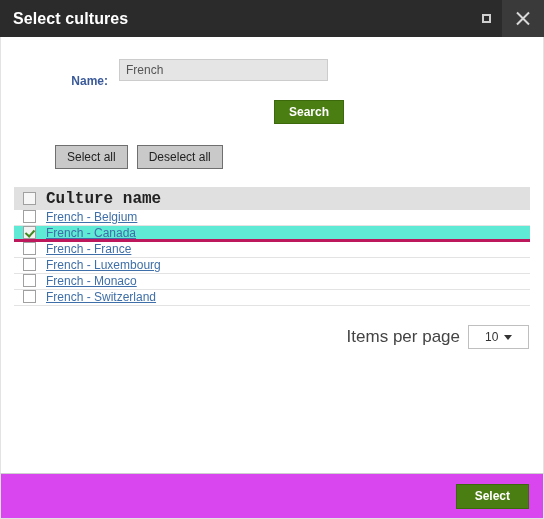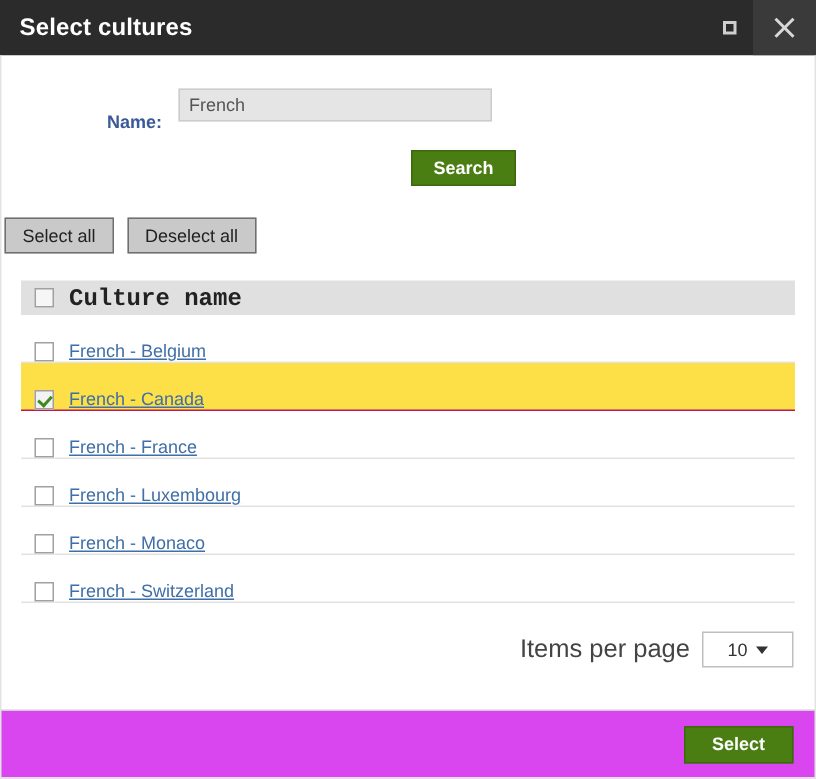--- a/index.html
+++ b/index.html
@@ -146,22 +146,23 @@
     height: 24px;
     line-height: 22px;
     cursor: pointer;
     box-sizing: border-box;
   }
 
   
   .btn-row {
     display: flex;
     gap: 9px;
-    padding-left: 2px;
+    padding-left: 28px;
     margin-top: 21px;
+    margin-left: 26px;
   }
   .btn-gray {
     background: #c9c9c9;
     border: 1px solid #6f6f6f;
     color: #222222;
     font-family: "Liberation Sans", sans-serif;
     font-size: 12px;
     height: 24px;
     line-height: 22px;
     padding: 0 11px;
@@ -182,30 +183,30 @@
     box-sizing: border-box;
   }
   .grid-header-label {
     font-size: 16px;
     font-weight: bold;
     color: #222222;
     margin-left: 10px;
     font-family: Liberation Mono, monospace;
   }
   .grid-row {
-    height: 32px;
-    display: flex;
-    align-items: flex-end;
+    height: 16px;
+    display: flex;
+    align-items: flex-start;
     padding-left: 9px;
     box-sizing: border-box;
     border-bottom: 1px solid #e3e3e3;
   }
   .grid-row.selected {
-    background: #fde047;
-    border-bottom: 1px solid #be185d;
+    background: #5eead4;
+    border-bottom: 3px solid #be185d;
   }
   .grid-row-label {
     margin-left: 10px;
     color: #3f6fa8;
     font-size: 12px;
     text-decoration: underline;
     cursor: pointer;
   }
 
   .cb {

